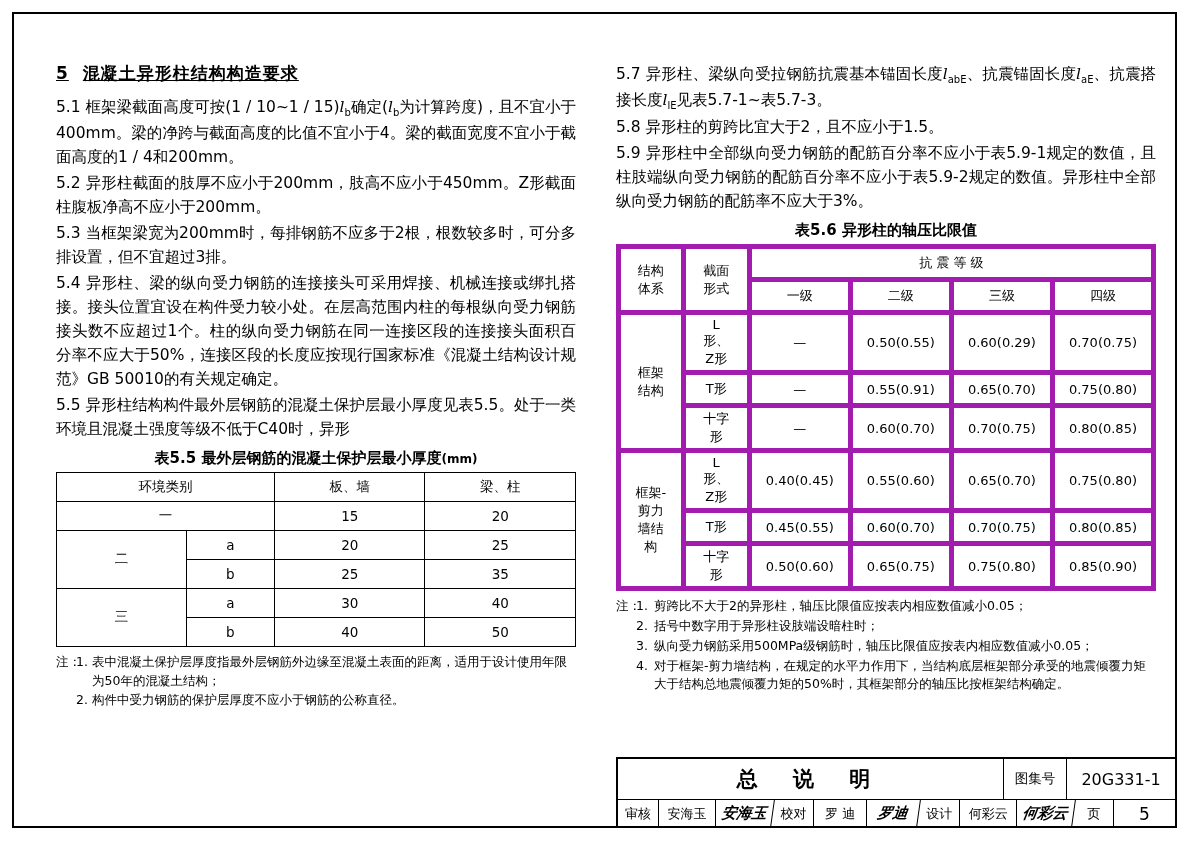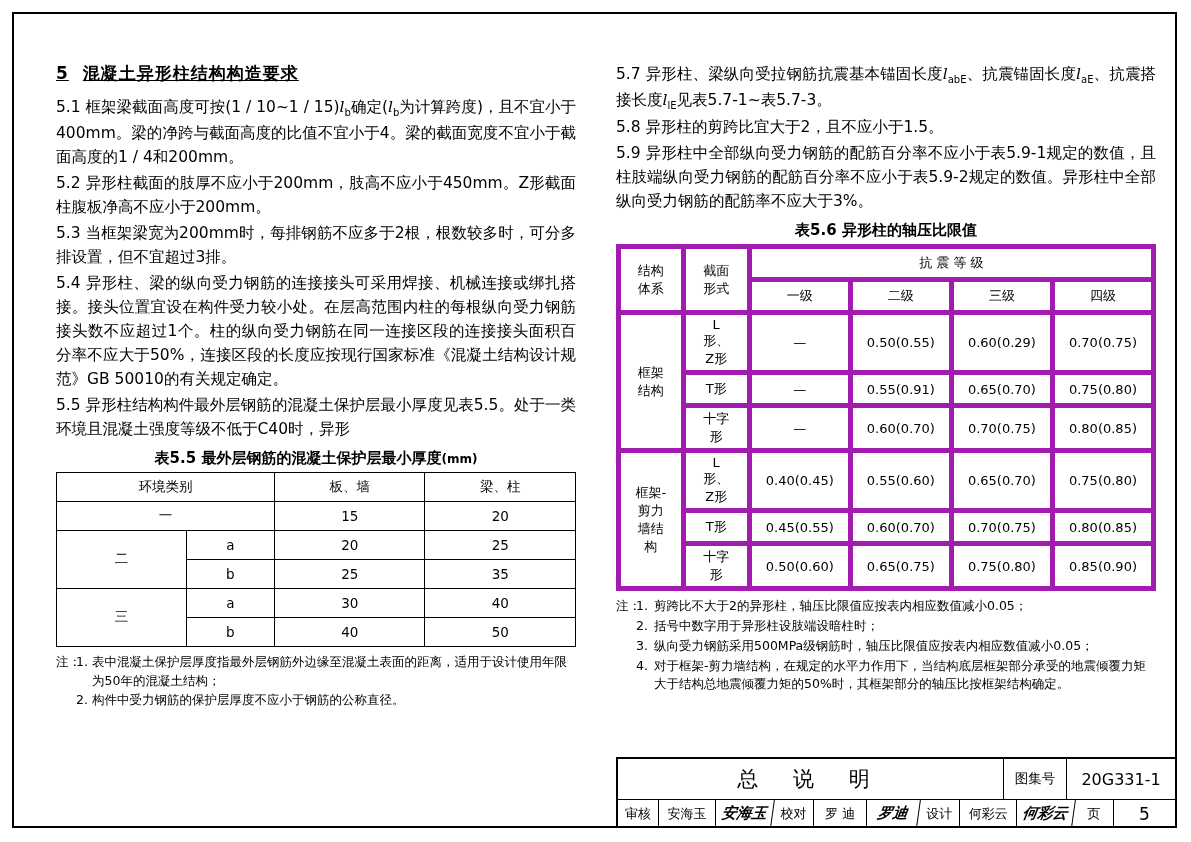--- a/index.html
+++ b/index.html
@@ -54,21 +54,21 @@
     border:5px solid #a21caf;text-align:center;padding:2px 14px;height:24px;
   }
   
   .titleblock{
     position:absolute;left:616px;top:757px;width:561px;height:71px;
     border:2px solid #000;box-sizing:border-box;
   }
   .tb-row1{display:flex;height:40px;border-bottom:1.6px solid #000;}
   .tb-title{
     flex:1;display:flex;align-items:center;justify-content:center;
-    font-size:21px;font-weight:normal;letter-spacing:14px;
+    font-size:21px;font-weight:bold;letter-spacing:14px;
     border-right:1.6px solid #000;
   }
   .tb-codelabel{
     width:62px;display:flex;align-items:center;justify-content:center;
     font-size:13.5px;border-right:1.6px solid #000;text-align:right;
   }
   .tb-codeval{
     width:108px;display:flex;align-items:center;justify-content:center;
     font-size:16px;
   }

